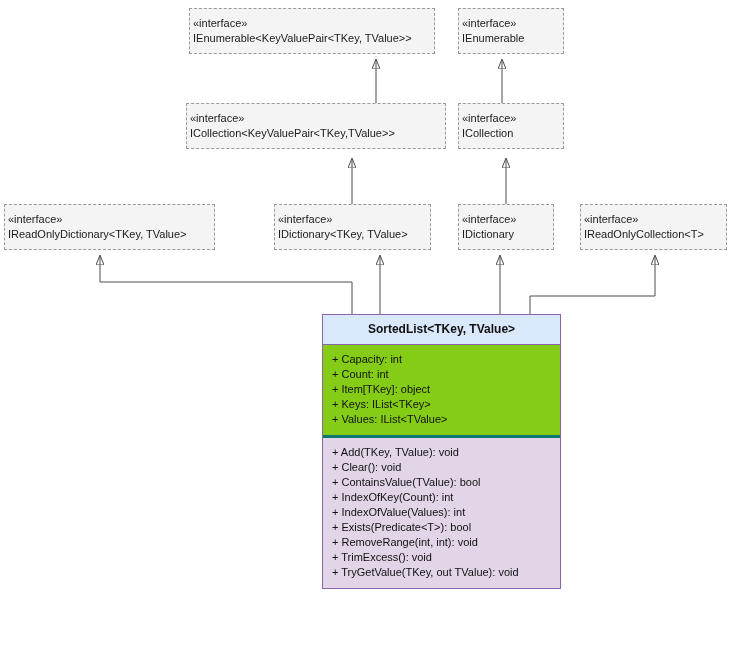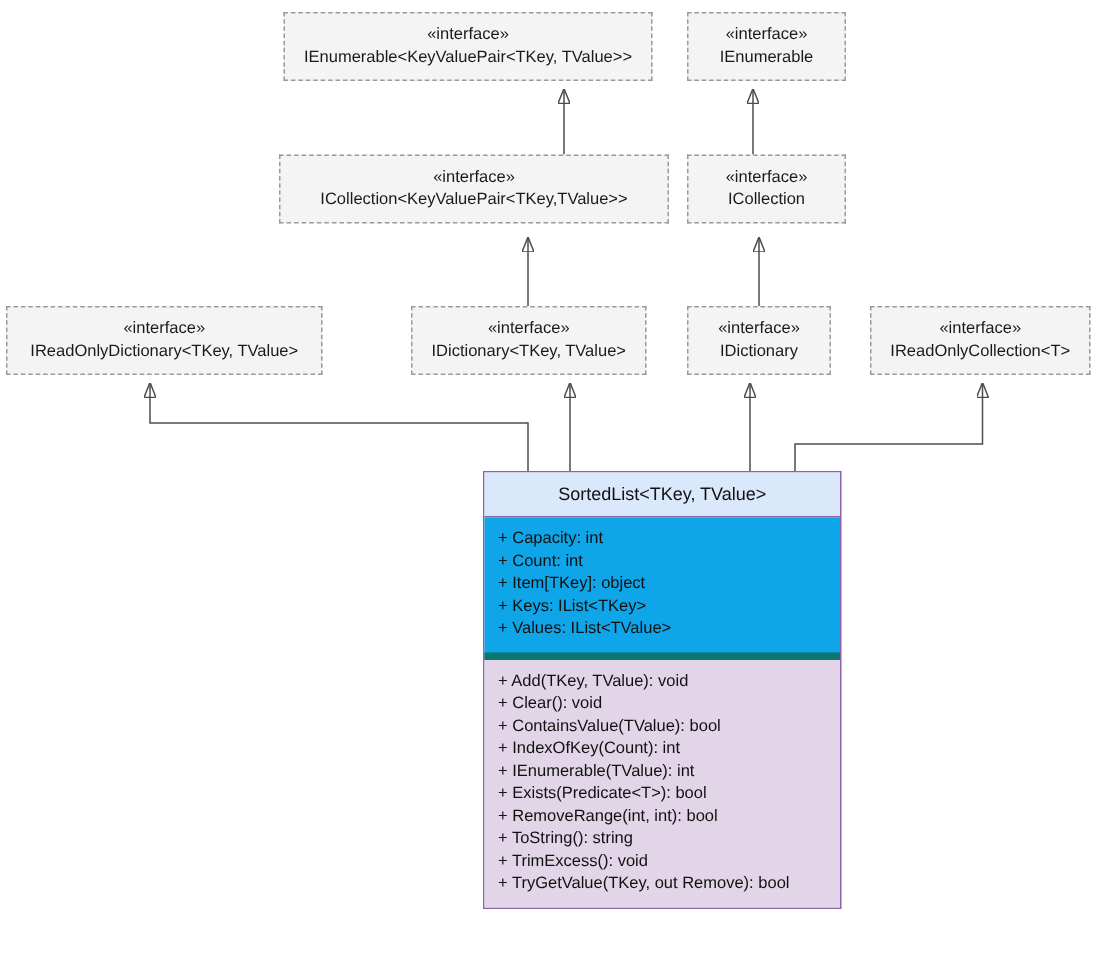--- a/index.html
+++ b/index.html
@@ -27,21 +27,21 @@
     height: 647px;
     pointer-events: none;
   }
   .iface-box {
     position: absolute;
     box-sizing: border-box;
     border: 1px dashed #9a9a9a;
     background: #f4f4f4;
     display: flex;
     flex-direction: column;
-    align-items: center;
+    align-items: flex-start;
     justify-content: center;
     text-align: center;
     font-size: 11px;
     color: #1a1a1a;
     line-height: 15px;
     padding: 2px 3px;
   }
   .iface-stereo {
     font-size: 11px;
   }
@@ -53,28 +53,28 @@
     box-sizing: border-box;
     border: 1px solid #8a63a8;
     background: #ffffff;
   }
   .class-title {
     box-sizing: border-box;
     background: #dae8fc;
     border-bottom: 1px solid #8a63a8;
     color: #111111;
     font-size: 12px;
-    font-weight: normal;
+    font-weight: bold;
     text-align: center;
     padding: 7px 4px 8px 4px;
   }
   .class-props {
     box-sizing: border-box;
-    background: #0ea5e9;
-    border-bottom: 5px solid #0f766e;
+    background: #84cc16;
+    border-bottom: 3px solid #0f766e;
     padding: 7px 0 8px 0;
   }
   .class-methods {
     box-sizing: border-box;
     background: #e1d5e7;
     padding: 7px 16px 8px 0;
   }
   .member {
     font-size: 11px;
     color: #111111;
@@ -161,22 +161,21 @@
       <div class="member">+ Count: int</div>
       <div class="member">+ Item[TKey]: object</div>
       <div class="member">+ Keys: IList&lt;TKey&gt;</div>
       <div class="member">+ Values: IList&lt;TValue&gt;</div>
     </div>
     <div class="class-methods">
       <div class="member">+ Add(TKey, TValue): void</div>
       <div class="member">+ Clear(): void</div>
       <div class="member">+ ContainsValue(TValue): bool</div>
       <div class="member">+ IndexOfKey(Count): int</div>
-      <div class="member">+ IEnumerable(TValue): int</div>
+      <div class="member">+ IndexOfValue(Values): int</div>
       <div class="member">+ Exists(Predicate&lt;T&gt;): bool</div>
-      <div class="member">+ RemoveRange(int, int): bool</div>
-      <div class="member">+ ToString(): string</div>
+      <div class="member">+ RemoveRange(int, int): void</div>
       <div class="member">+ TrimExcess(): void</div>
-      <div class="member">+ TryGetValue(TKey, out Remove): bool</div>
+      <div class="member">+ TryGetValue(TKey, out TValue): void</div>
     </div>
   </div>
 
 </div>
 
 </body></html>

